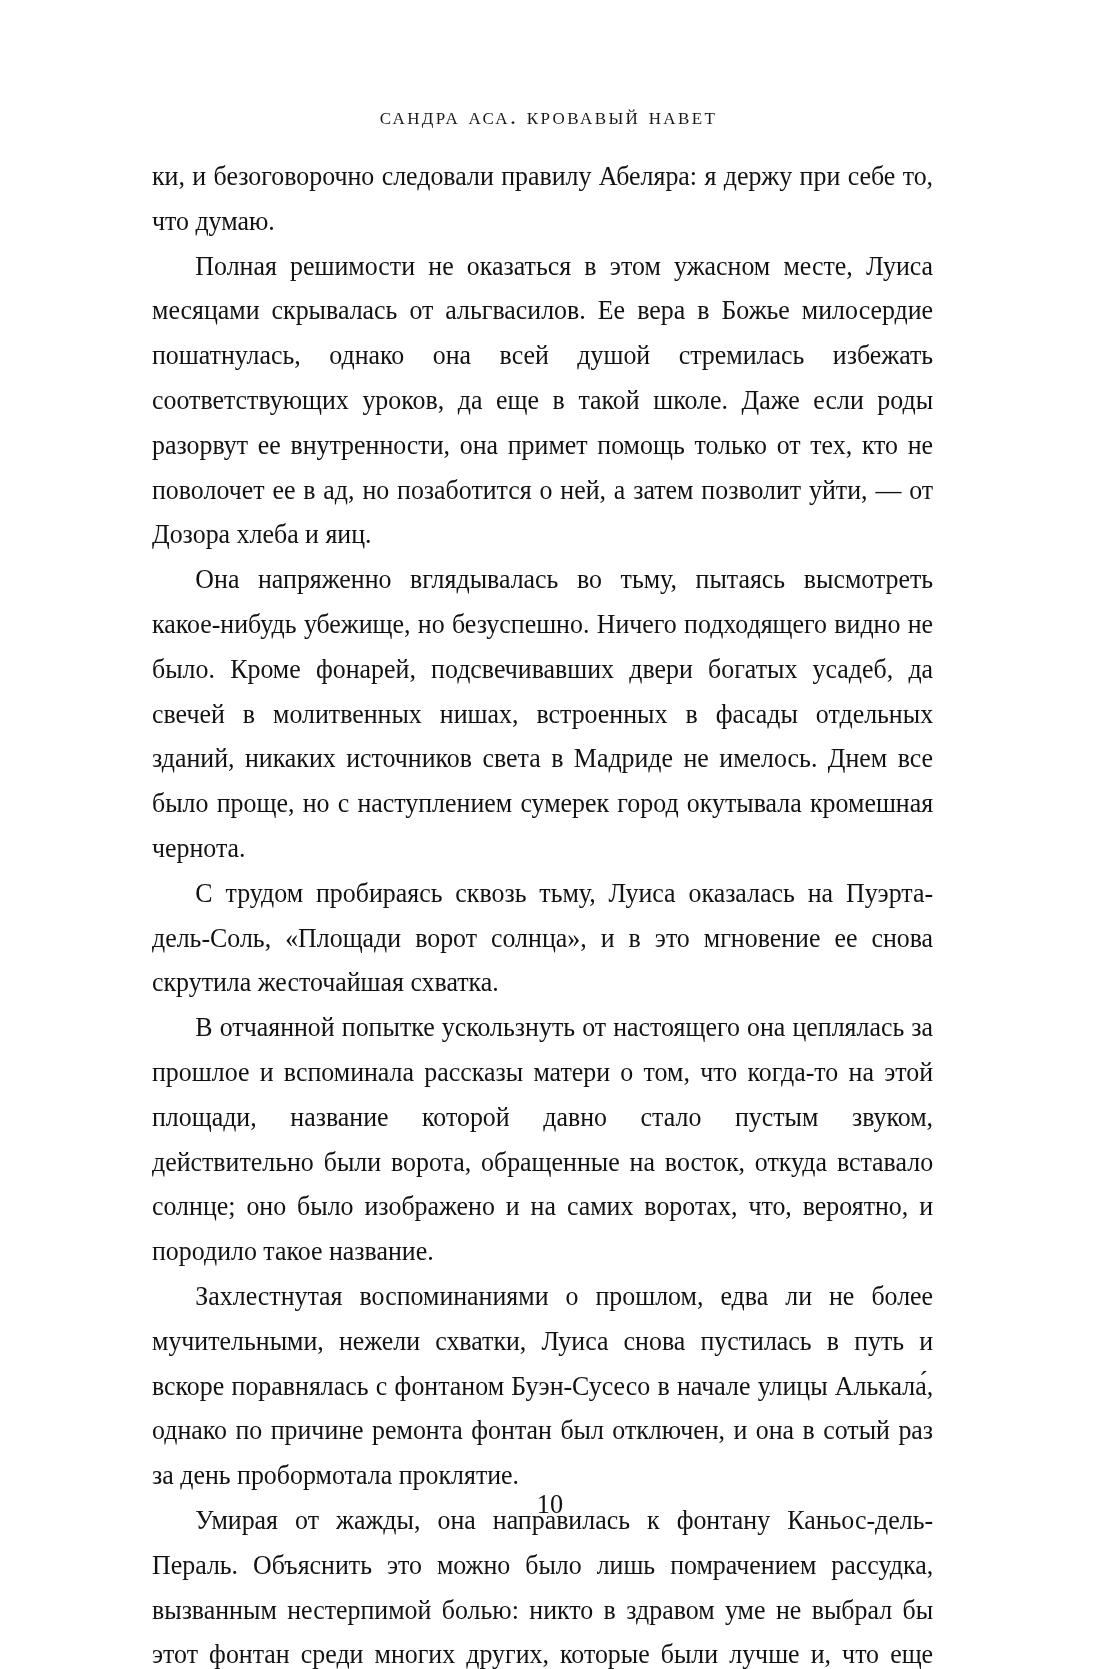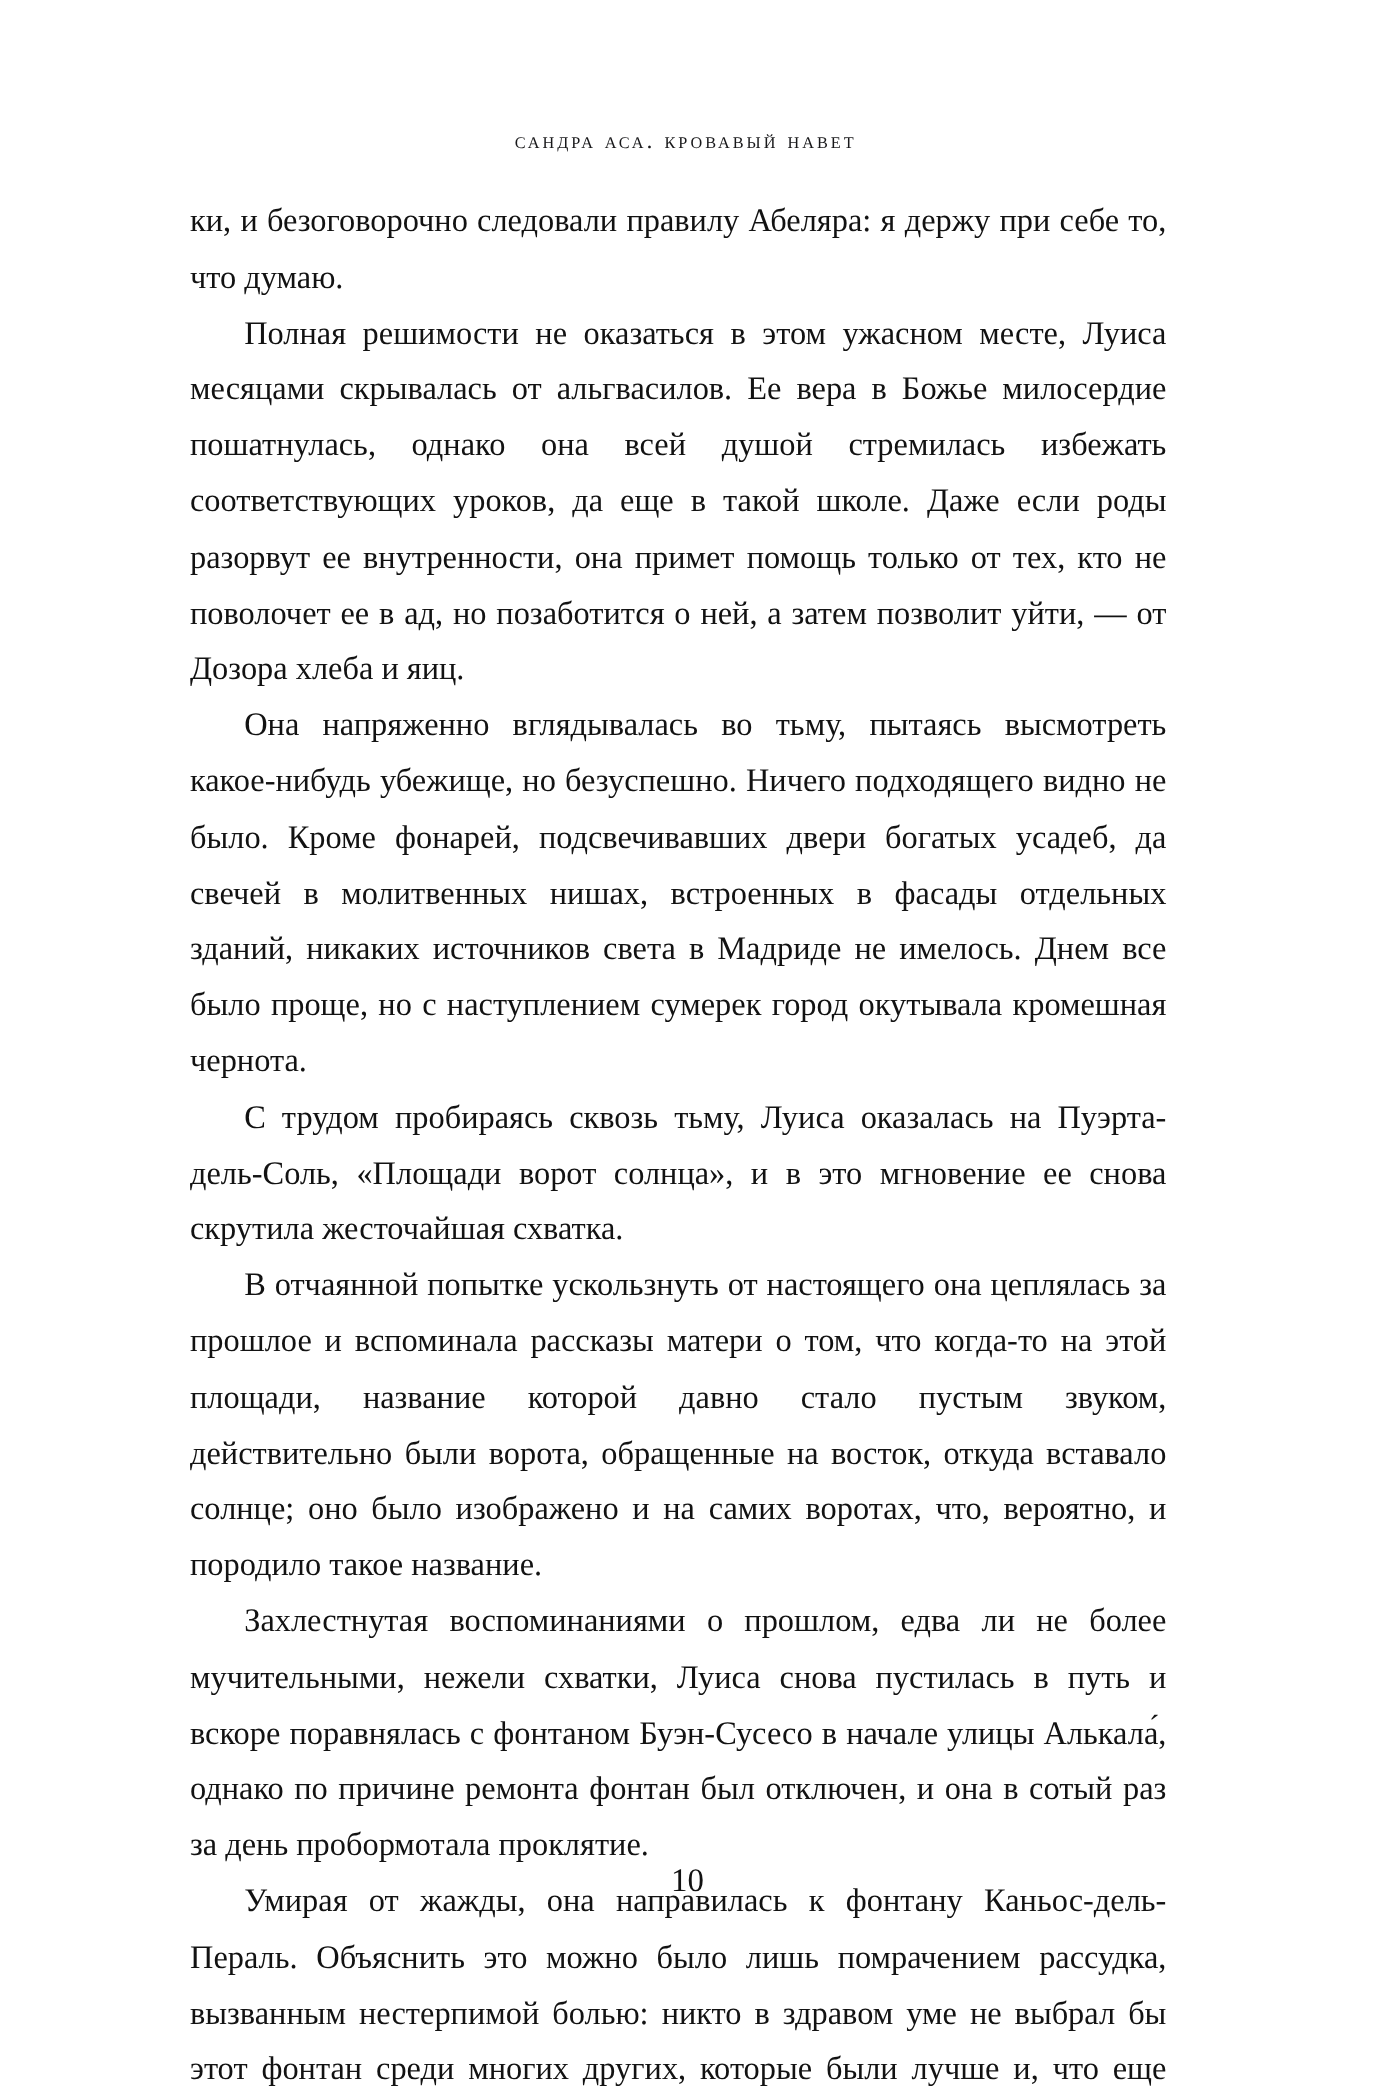--- a/index.html
+++ b/index.html
@@ -24,21 +24,21 @@
     background: #ffffff;
   }
 
   
   .running-head {
     position: absolute;
     top: 103px;
     left: 152px;
     width: 793px;
     text-align: center;
-    font-size: 19px;
+    font-size: 24px;
     line-height: 1.1;
     letter-spacing: 2.4px;
     font-variant: small-caps;
     text-transform: lowercase;
     color: #18181a;
     white-space: nowrap;
   }
   
 
   

